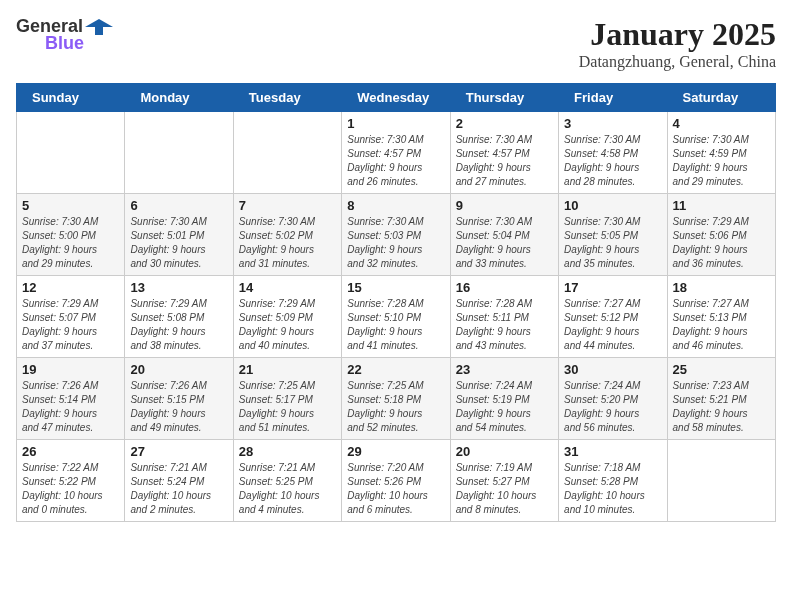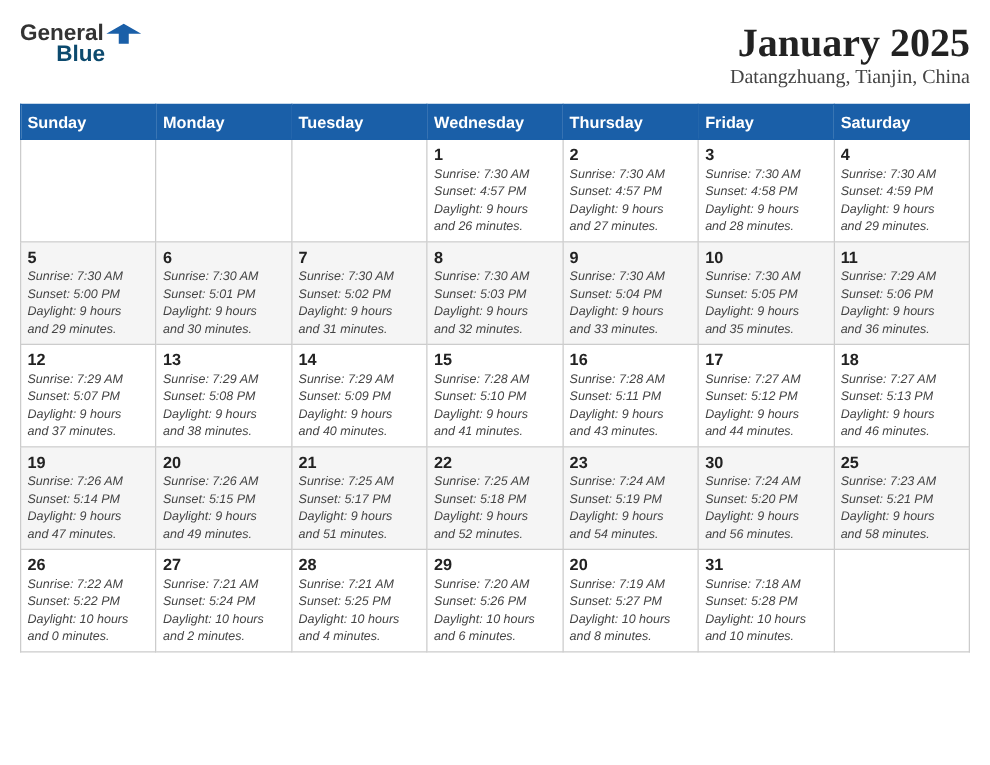--- a/index.html
+++ b/index.html
@@ -40,21 +40,21 @@
     }
     table {
       width: 100%;
       border-collapse: collapse;
       table-layout: fixed;
     }
     thead tr th {
       background-color: #1a5fa8;
       color: #fff;
       text-align: left;
-      padding: 6px 5px;
+      padding: 6px 15px;
       font-size: 13px;
       font-weight: bold;
       border: 1px solid #1a5fa8;
     }
     tbody tr td {
       border: 1px solid #ccc;
       vertical-align: top;
       padding: 4px 5px;
       font-size: 10.5px;
       color: #333;
@@ -85,25 +85,25 @@
 <body>
 
 <div class="header">
   <div class="logo">
     <div class="logo-row">
       <span style="font-size:18px;font-weight:bold;color:#333;">General</span>
       <svg width="28" height="20" viewBox="0 0 28 20" style="margin-left:2px;">
         <polygon points="14,2 28,10 18,10 18,18 10,18 10,10 0,10" fill="#1a5fa8"></polygon>
       </svg>
     </div>
-    <span style="font-size:18px;font-weight:bold;color:#0c4a6e;margin-top:-4px;">Blue</span>
+    <span style="font-size:18px;font-weight:bold;color:#8b5cf6;margin-top:-4px;">Blue</span>
   </div>
   <div class="title-block">
     <div class="calendar-title">January 2025</div>
-    <div class="calendar-subtitle">Datangzhuang, Tianjin, China</div>
+    <div class="calendar-subtitle">Datangzhuang, General, China</div>
   </div>
 </div>
 
 <table>
   <thead>
     <tr>
       <th>Sunday</th>
       <th>Monday</th>
       <th>Tuesday</th>
       <th>Wednesday</th>

